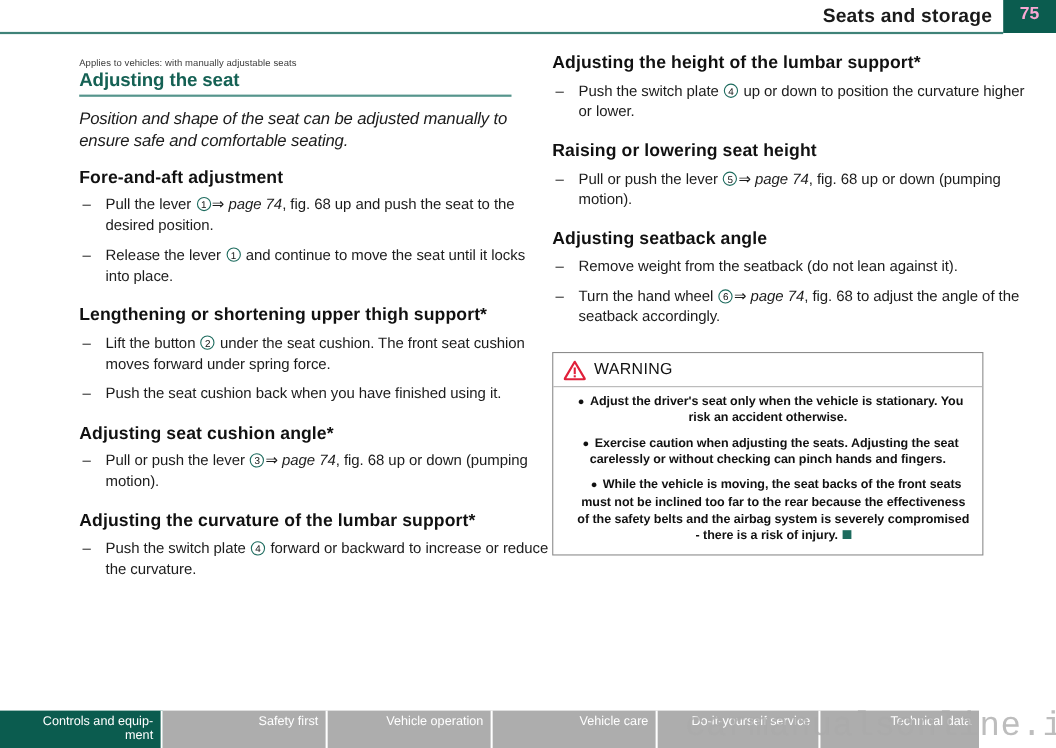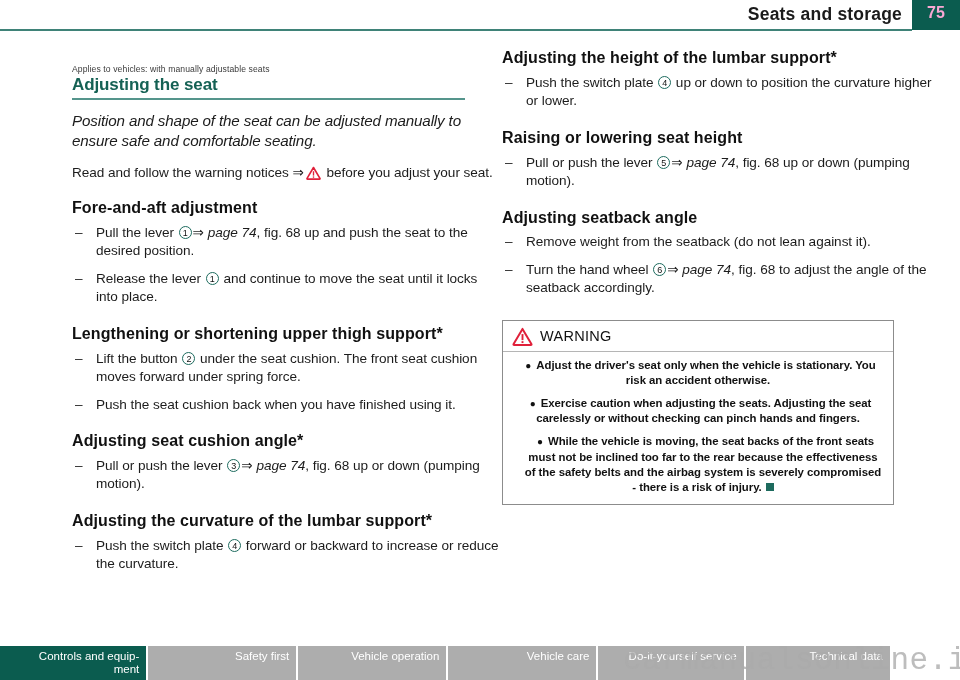--- a/index.html
+++ b/index.html
@@ -56,21 +56,21 @@
     top: 48px;
     width: 430px;
   }
   #col-left  { left: 72px; }
   #col-right { left: 502px; }
 
   
   .applies-to {
     font-size: 8.6px;
     color: #3a3a3a;
-    margin: 16px 0 1px 0;
+    margin: 4px 0 1px 0;
     letter-spacing: 0.1px;
   }
   h1.section-title {
     font-size: 17px;
     font-weight: bold;
     color: #156154;
     margin: 0;
     padding: 0 0 3px 0;
     letter-spacing: -0.1px;
   }
@@ -248,25 +248,20 @@
     <div id="page-number-box">
       <div id="page-number">75</div>
     </div>
   </div>
 
   <div class="column" id="col-left">
     <div class="applies-to">Applies to vehicles: with manually adjustable seats</div>
     <h1 class="section-title">Adjusting the seat</h1>
     <div id="title-rule"></div>
     <p class="lead">Position and shape of the seat can be adjusted manually to ensure safe and comfortable seating.</p>
-    <p class="body" id="intro-paragraph">Read and follow the warning notices <span>⇒</span><svg class="tri-inline" viewBox="0 0 24 22">
-          <path d="M12 2.2 L22.3 19.6 Q22.9 20.8 21.6 20.8 L2.4 20.8 Q1.1 20.8 1.7 19.6 Z" fill="none" stroke="#e0203a" stroke-width="2.6" stroke-linejoin="round"></path>
-          <rect x="10.9" y="8.2" width="2.2" height="7" fill="#e0203a"></rect>
-          <rect x="10.9" y="16.4" width="2.2" height="2.2" fill="#e0203a"></rect>
-        </svg> before you adjust your seat.</p>
     <div id="left-sections">
         <h2 class="sub-title">Fore-and-aft adjustment</h2>
         <ul class="dash-list">
           <li><span class="dash">–</span>Pull the lever <span class="circ">1</span><span class="arrow">⇒</span> <span class="pageref">page 74</span>, fig. 68 up and push the seat to the desired position.</li>
           <li><span class="dash">–</span>Release the lever <span class="circ">1</span> and continue to move the seat until it locks into place.</li>
         </ul>
         <h2 class="sub-title spaced">Lengthening or shortening upper thigh support*</h2>
         <ul class="dash-list">
           <li><span class="dash">–</span>Lift the button <span class="circ">2</span> under the seat cushion. The front seat cushion moves forward under spring force.</li>
           <li><span class="dash">–</span>Push the seat cushion back when you have finished using it.</li>

